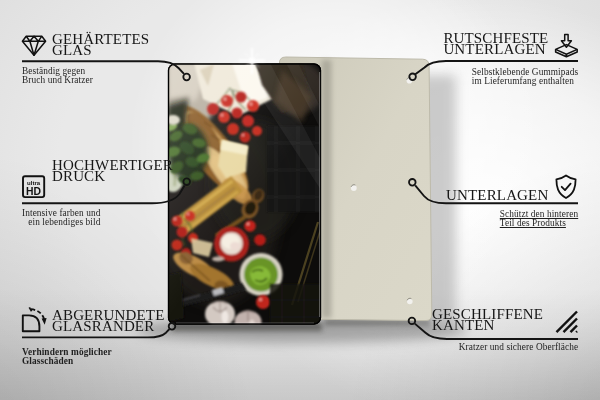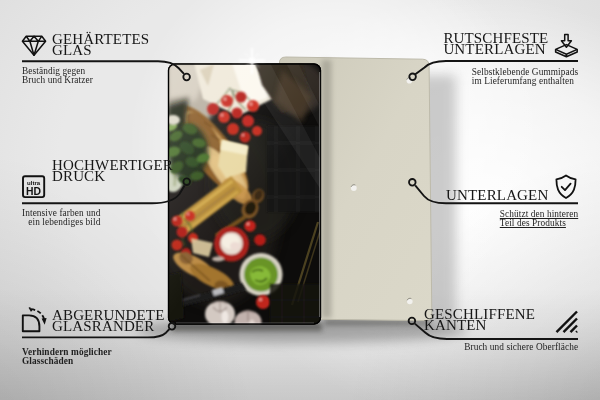--- a/index.html
+++ b/index.html
@@ -339,15 +339,15 @@
 <div class="sub" style="left:22px;top:348px;font-weight:bold;">Verhindern möglicher<br>Glasschäden</div>
 
 <div class="title r" style="right:51.6px;top:32.6px;">RUTSCHFESTE<br>UNTERLAGEN</div>
 
 <div class="sub r" style="right:21.8px;top:68px;">Selbstklebende Gummipads<br>im Lieferumfang enthalten</div>
 
 <div class="title r" style="right:51.6px;top:190px;">UNTERLAGEN</div>
 
 <div class="sub r" style="right:21.8px;top:209.6px;text-decoration:underline;">Schützt den hinteren<br>Teil des Produkts</div>
 
-<div class="title r" style="right:65px;top:309.3px;margin-left:44px;">GESCHLIFFENE<br>KANTEN</div>
-
-<div class="sub r" style="right:21.8px;top:342.5px;">Bruch und sichere Oberfläche</div>
+<div class="title r" style="right:57px;top:309.3px;margin-left:44px;">GESCHLIFFENE<br>KANTEN</div>
+
+<div class="sub r" style="right:21.8px;top:342.5px;">Kratzer und sichere Oberfläche</div>
 
 </body></html>

